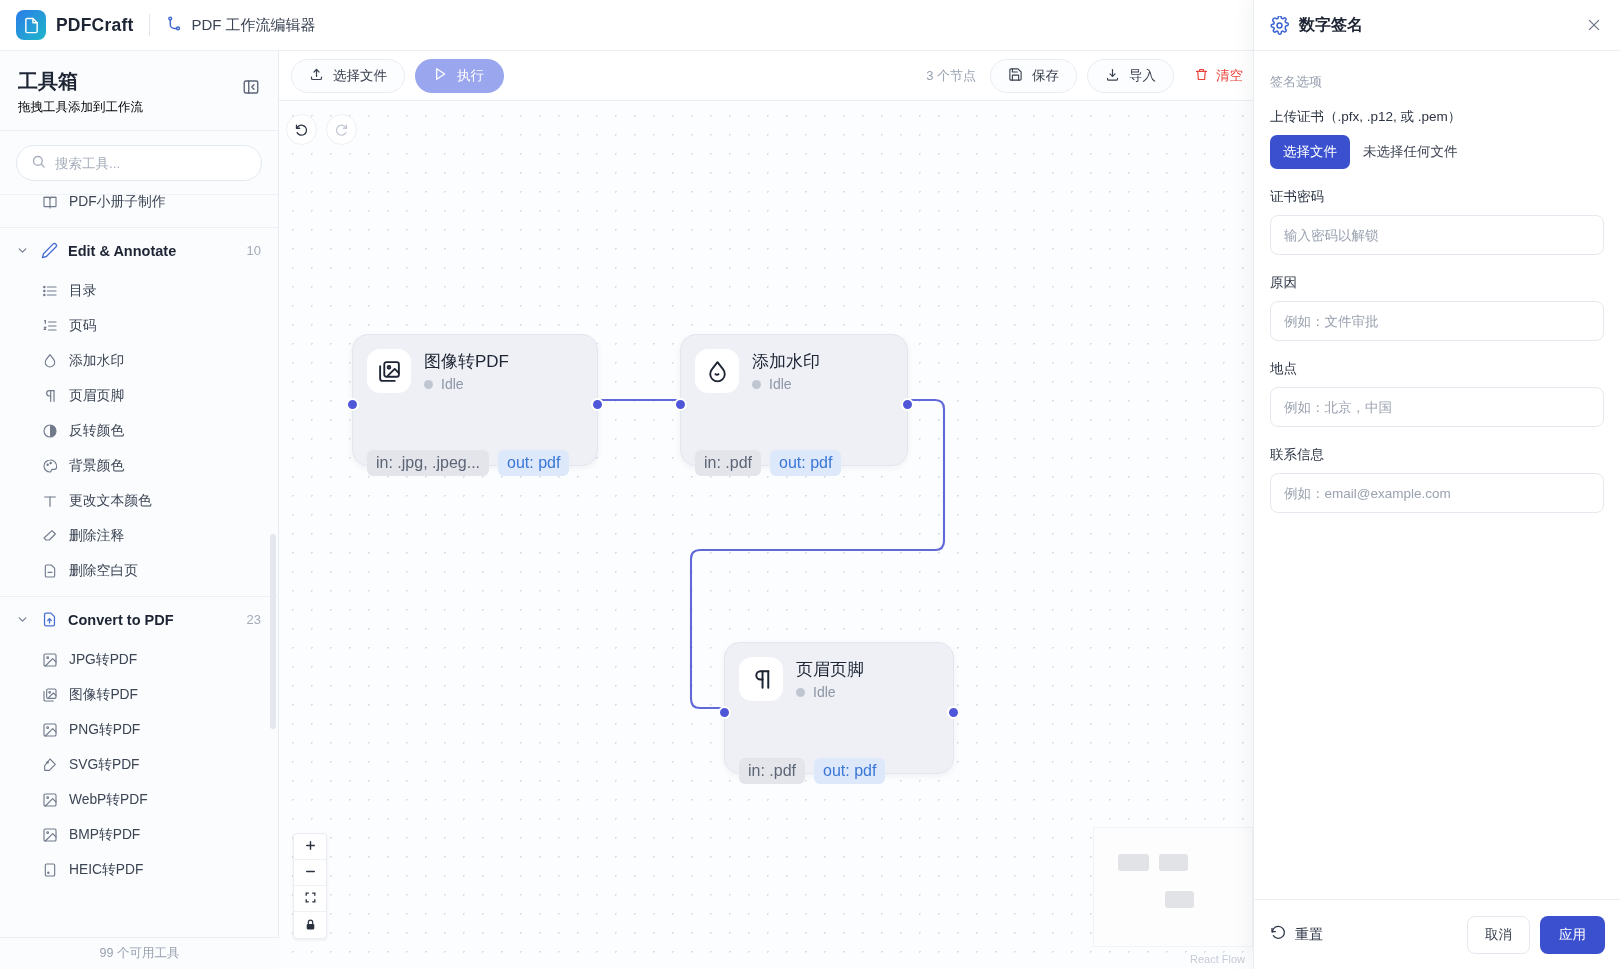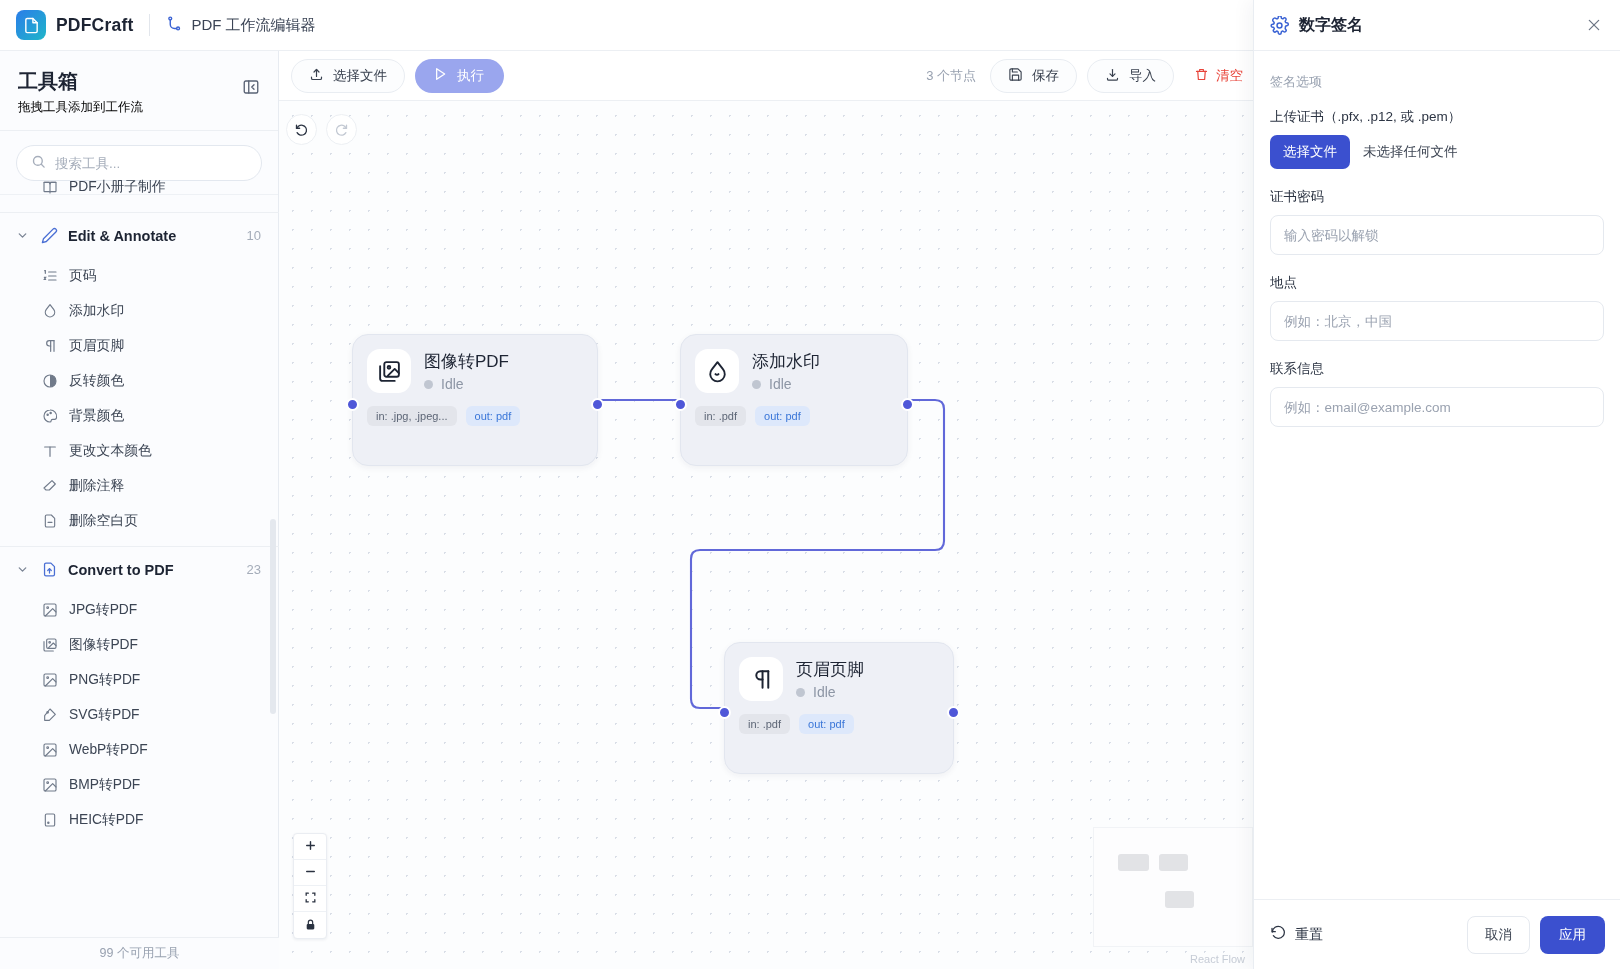--- a/index.html
+++ b/index.html
@@ -44,21 +44,21 @@
     height: 36px; border: 1px solid #e3e8ef; border-radius: 18px; background: #fff;
     display: flex; align-items: center; gap: 9px; padding: 0 14px;
   }
   .sb-search input {
     border: none; outline: none; font-size: 13.5px; color: #39414f;
     width: 100%; background: transparent; font-family: "Liberation Sans", sans-serif;
   }
   .sb-search input::placeholder { color: #a6aebb; }
 
   .sb-scroll {
-    position: absolute; top: 118px; left: 0; width: 279px; height: 764px;
+    position: absolute; top: 133px; left: 0; width: 279px; height: 764px;
     overflow: hidden;
   }
   .sb-list { padding-bottom: 4px; }
   .sb-item {
     height: 35px; display: flex; align-items: center; gap: 11px;
     padding-left: 42px; font-size: 13.8px; color: #3c4554;
   }
   .sb-item .ic { width: 16px; height: 16px; color: #707a8a; display:flex; align-items:center; justify-content:center; }
   .sb-group-sep { height: 1px; background: #eceff3; margin: 8px 0 0 0; }
   .sb-group {
@@ -128,21 +128,21 @@
   .node-ico {
     width: 44px; height: 44px; border-radius: 13px; background: #ffffff;
     display: flex; align-items: center; justify-content: center; color: #1d2433;
     flex: none;
   }
   .node-title { font-size: 17px; color: #1d2433; }
   .node-status { display: flex; align-items: center; gap: 8px; margin-top: 3px; }
   .dot { width: 9px; height: 9px; border-radius: 50%; background: #c0c6d1; }
   .node-status span { font-size: 14px; color: #8d96a5; }
   .node-tags { display: flex; gap: 9px; margin-top: 13px; }
-  .tag { font-size: 11px; border-radius: 6px; padding: 4px 9px; }
+  .tag { font-size: 16px; border-radius: 6px; padding: 4px 9px; margin-top: 44px; }
   .tag-in { background: #e3e5eb; color: #5d6676; }
   .tag-out { background: #dde8fb; color: #3a76d8; }
   .port {
     position: absolute; width: 13px; height: 13px; border-radius: 50%;
     background: #4f57d8; border: 2.5px solid #ffffff; top: 63px;
   }
   .port.left { left: -7px; }
   .port.right { right: -7px; }
 
   svg.edges { position: absolute; top: 0; left: 0; width: 974px; height: 868px; overflow: visible; }
@@ -292,20 +292,33 @@
           </span>
           <span class="gic">
             <svg width="17" height="17" viewBox="0 0 24 24" fill="none" stroke="currentColor" stroke-width="1.9" stroke-linecap="round" stroke-linejoin="round">
                 <path d="M17 3a2.8 2.8 0 0 1 4 4L7.5 20.5 2 22l1.5-5.5z"></path>
               </svg>
           </span>
           <span class="glabel">Edit &amp; Annotate</span>
           <span class="gcount">10</span>
         </div>
 
+        <div class="sb-item">
+          <span class="ic">
+            <svg width="16" height="16" viewBox="0 0 24 24" fill="none" stroke="currentColor" stroke-width="1.8" stroke-linecap="round">
+                <line x1="8" y1="6" x2="21" y2="6"></line>
+                <line x1="8" y1="12" x2="21" y2="12"></line>
+                <line x1="8" y1="18" x2="21" y2="18"></line>
+                <circle cx="3.5" cy="6" r="1"></circle>
+                <circle cx="3.5" cy="12" r="1"></circle>
+                <circle cx="3.5" cy="18" r="1"></circle>
+              </svg>
+          </span>
+          <span>目录</span>
+        </div>
         <div class="sb-item">
           <span class="ic">
             <svg width="16" height="16" viewBox="0 0 24 24" fill="none" stroke="currentColor" stroke-width="1.8" stroke-linecap="round">
                 <line x1="10" y1="6" x2="21" y2="6"></line>
                 <line x1="10" y1="12" x2="21" y2="12"></line>
                 <line x1="10" y1="18" x2="21" y2="18"></line>
                 <path d="M4 4h1v4"></path>
                 <path d="M3.5 14h2l-2 3h2"></path>
               </svg>
           </span>
@@ -701,20 +714,24 @@
           <button class="file-btn">选择文件</button>
           <span class="file-none">未选择任何文件</span>
         </div>
       </div>
 
       <div class="f-group">
         <div class="f-label">证书密码</div>
         <input class="f-input" type="password" placeholder="输入密码以解锁" style="">
       </div>
 
+      <div class="f-group">
+        <div class="f-label">原因</div>
+        <input class="f-input" type="text" placeholder="例如：文件审批" style="">
+      </div>
 
       <div class="f-group">
         <div class="f-label">地点</div>
         <input class="f-input" type="text" placeholder="例如：北京，中国" style="">
       </div>
 
       <div class="f-group">
         <div class="f-label">联系信息</div>
         <input class="f-input" type="text" placeholder="例如：email@example.com" style="">
       </div>

